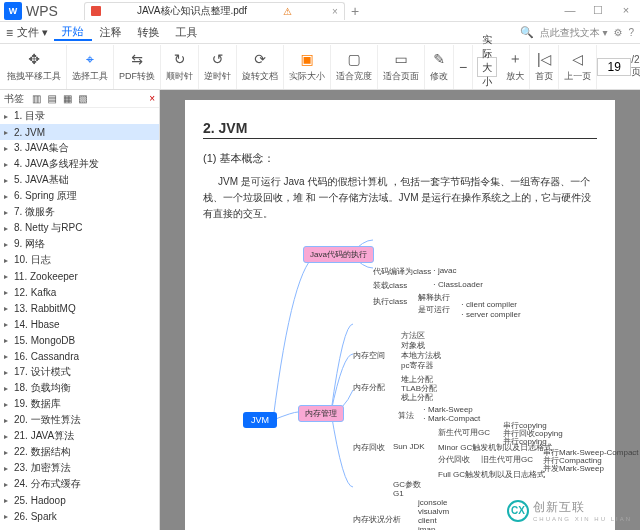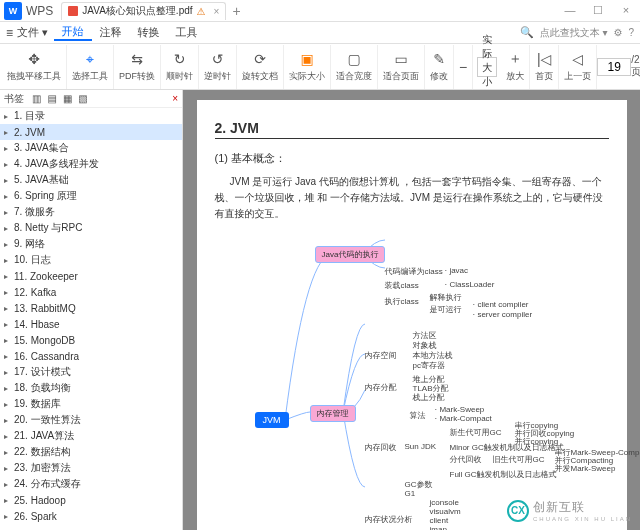--- a/index.html
+++ b/index.html
@@ -1,21 +1,21 @@
 <!DOCTYPE html>
 <html><head>
 <meta charset="utf-8">
 <style>
 * { margin:0; padding:0; box-sizing:border-box; font-family:"Microsoft YaHei",Arial,sans-serif; }
 body { width:640px; height:530px; background:#f5f5f5; overflow:hidden; font-size:11px; color:#333; position:relative; }
 .titlebar { height:22px; background:#fff; display:flex; align-items:center; border-bottom:1px solid #e0e0e0; }
 .titlebar .logo { width:18px; height:18px; margin:0 4px; font-size:9px; color:#fff; background:#0a6dff; border-radius:2px; display:flex; align-items:center; justify-content:center; font-weight:bold;}
-.titlebar .wps { font-size:12px; color:#555; margin-right:8px; }
+.titlebar .wps { font-size:14px; color:#555; margin-right:26px; }
 .tab { height:18px; background:#f0f0f0; border:1px solid #ddd; border-bottom:none; display:flex; align-items:center; padding:0 6px; font-size:10px; border-radius:3px 3px 0 0; margin-right:2px;}
-.tab.active { background:#fff; }
+.tab.active { background:#fff;gap:32px; }
 .tab .pdf-ico { width:10px; height:10px; background:#e74c3c; border-radius:1px; margin-right:4px; }
 .tab .closex { margin-left:8px; color:#999; }
 .tab.plus { background:transparent; border:none; color:#888; font-size:14px; padding:0 4px;}
 .win-ctrl { margin-left:auto; display:flex; }
 .win-ctrl span { width:28px; text-align:center; color:#888; font-size:11px; }
 .menubar { height:22px; background:#fff; display:flex; align-items:center; padding:0 6px; font-size:11px; color:#444; border-bottom:1px solid #e0e0e0;}
 .menubar .m { padding:0 8px; }
 .menubar .m.active { color:#0a6dff; border-bottom:2px solid #0a6dff; }
 .menubar .hamb { font-size:12px; margin-right:4px; }
 .menubar .file { margin-right:6px; }
@@ -26,21 +26,21 @@
 .tbtn .ic { height:18px; display:flex; align-items:center; font-size:14px; color:#555;}
 .tbtn.blue .ic { color:#0a6dff; }
 .tbtn.orange { background:#fff; }
 .tbtn.orange .ic { color:#ff7b00; }
 .tbtn .lbl { white-space:nowrap; }
 .tgroup { display:flex; }
 .zoom-sel { height:20px; border:1px solid #ccc; font-size:10px; padding:0 4px; margin:0 4px; display:flex; align-items:center; gap:4px;}
 .page-box { width:34px; height:18px; border:1px solid #ccc; text-align:center; font-size:12px; background:#fff;}
 .pginfo { font-size:10px; color:#555; margin-right:4px;}
 .content { display:flex; height:calc(530px - 90px); }
-.sidebar { width:183px; background:#fff; border-right:1px solid #ddd; display:flex; flex-direction:column; }
+.sidebar { width:160px; background:#fff; border-right:1px solid #ddd; display:flex; flex-direction:column; }
 .sb-head { height:18px; display:flex; align-items:center; padding:0 4px; border-bottom:1px solid #eee; font-size:10px; color:#555;}
 .sb-head .closex { margin-left:auto; color:#c00; }
 .sb-head .ticon { margin-right:6px; font-size:10px;}
 .tree { overflow-y:auto; flex:1; font-size:10px; }
 .tree .item { display:flex; align-items:center; height:16px; padding:0 4px; cursor:pointer;}
 .tree .item .chev { width:10px; font-size:8px; color:#666; }
 .tree .item.active { background:#d6e8ff; }
 .page-area { flex:1; background:#888; overflow:auto; position:relative; }
 .pdf-page { width:430px; min-height:500px; background:#fff; margin:10px auto; padding:20px 18px; position:relative; font-size:10px; color:#333;}
 .pdf-page h2 { font-size:14px; border-bottom:1px solid #333; padding-bottom:2px; margin-bottom:12px;}

